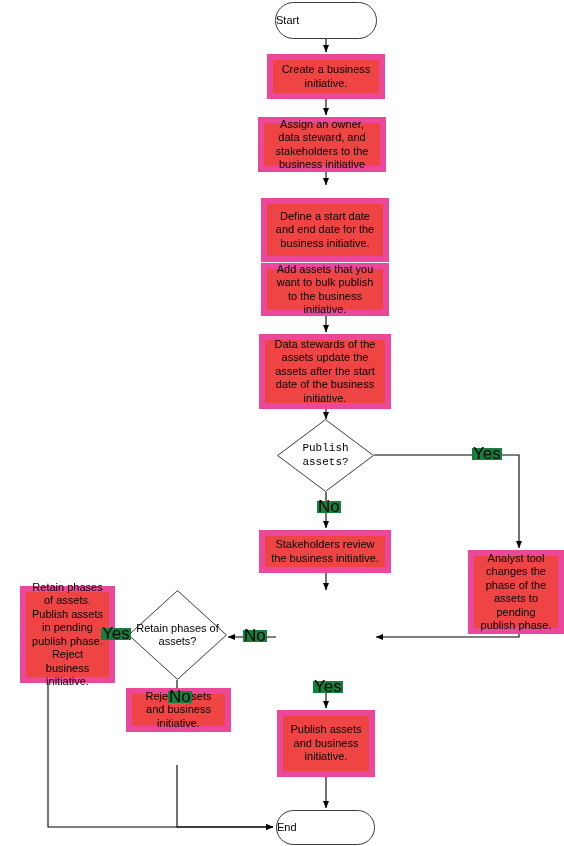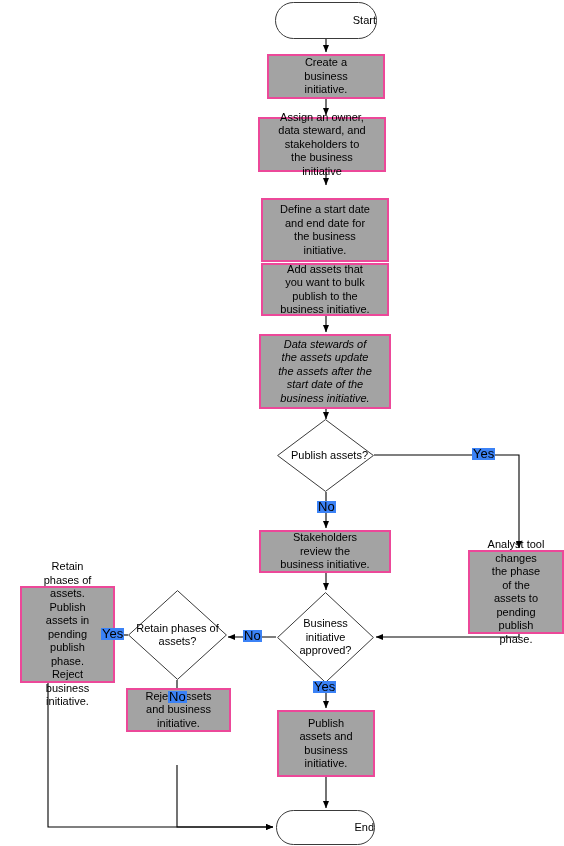--- a/index.html
+++ b/index.html
@@ -23,31 +23,31 @@
     left: 0;
     top: 0;
     width: 564px;
     height: 846px;
   }
   .node {
     position: absolute;
     box-sizing: border-box;
     display: flex;
     align-items: center;
-    justify-content: flex-end;
+    justify-content: flex-start;
     text-align: center;
     color: #000000;
     font-size: 11px;
     line-height: 13.5px;
     z-index: 2;
   }
   .node.process {
-    border: 2px solid #ec4899;
-    background: #a3a3a3;
-    padding: 2px 17px;
+    border: 6px solid #ec4899;
+    background: #ef4444;
+    padding: 2px 4px;
   }
   .node.terminator {
     border: 1px solid #3a3a3a;
     background: #ffffff;
     border-radius: 999px;
   }
   .node.decision {
     background: transparent;
     border: none;
   }
@@ -58,24 +58,24 @@
     width: 100%;
     height: 100%;
   }
   .node.decision .dia-label {
     position: relative;
     z-index: 1;
     padding: 0 6px;
   }
   .edge-label {
     position: absolute;
-    font-size: 13px;
+    font-size: 17px;
     line-height: 12px;
     color: #000000;
-    background: #3b82f6;
+    background: #15803d;
     padding: 0 1px;
     z-index: 3;
     white-space: nowrap;
   }
 </style>
 </head>
 <body>
 
 <div id="flow-canvas">
 
@@ -136,45 +136,39 @@
   </div>
 
   <div class="node process" style="left:261px; top:198px; width:128px; height:64px;">
     <span>Define a start date and end date for the business initiative.</span>
   </div>
 
   <div class="node process" style="left:261px; top:263px; width:128px; height:53px;">
     <span>Add assets that you want to bulk publish to the business initiative.</span>
   </div>
 
-  <div class="node process" style="left:259px; top:334px; width:132px; height:75px;font-style:italic;">
+  <div class="node process" style="left:259px; top:334px; width:132px; height:75px;">
     <span>Data stewards of the assets update the assets after the start date of the business initiative.</span>
   </div>
 
-  <div class="node decision" style="left:277px; top:419px; width:97px; height:73px;">
+  <div class="node decision" style="left:277px; top:419px; width:97px; height:73px;font-family:Liberation Mono, monospace;">
     <svg class="dia-shape" viewBox="0 0 97 73" preserveAspectRatio="none" xmlns="http://www.w3.org/2000/svg">
       <polygon points="48.5,0.6 96.4,36.5 48.5,72.4 0.6,36.5" fill="#ffffff" stroke="#3a3a3a" stroke-width="1"></polygon>
     </svg>
     <span class="dia-label">Publish assets?</span>
   </div>
 
   <div class="node process" style="left:468px; top:550px; width:96px; height:84px;">
     <span>Analyst tool changes the phase of the assets to pending publish phase.</span>
   </div>
 
   <div class="node process" style="left:259px; top:530px; width:132px; height:43px;">
     <span>Stakeholders review the business initiative.</span>
   </div>
 
-  <div class="node decision" style="left:277px; top:592px; width:97px; height:91px;">
-    <svg class="dia-shape" viewBox="0 0 97 91" preserveAspectRatio="none" xmlns="http://www.w3.org/2000/svg">
-      <polygon points="48.5,0.6 96.4,45.5 48.5,90.4 0.6,45.5" fill="#ffffff" stroke="#3a3a3a" stroke-width="1"></polygon>
-    </svg>
-    <span class="dia-label">Business initiative approved?</span>
-  </div>
 
   <div class="node decision" style="left:128px; top:590px; width:99px; height:90px;">
     <svg class="dia-shape" viewBox="0 0 99 90" preserveAspectRatio="none" xmlns="http://www.w3.org/2000/svg">
       <polygon points="49.5,0.6 98.4,45 49.5,89.4 0.6,45" fill="#ffffff" stroke="#3a3a3a" stroke-width="1"></polygon>
     </svg>
     <span class="dia-label">Retain phases of assets?</span>
   </div>
 
   <div class="node process" style="left:2px; top:586px; width:95px; height:97px;margin-left:18px;">
     <span>Retain phases of assets. Publish assets in pending publish phase. Reject business initiative.</span>

